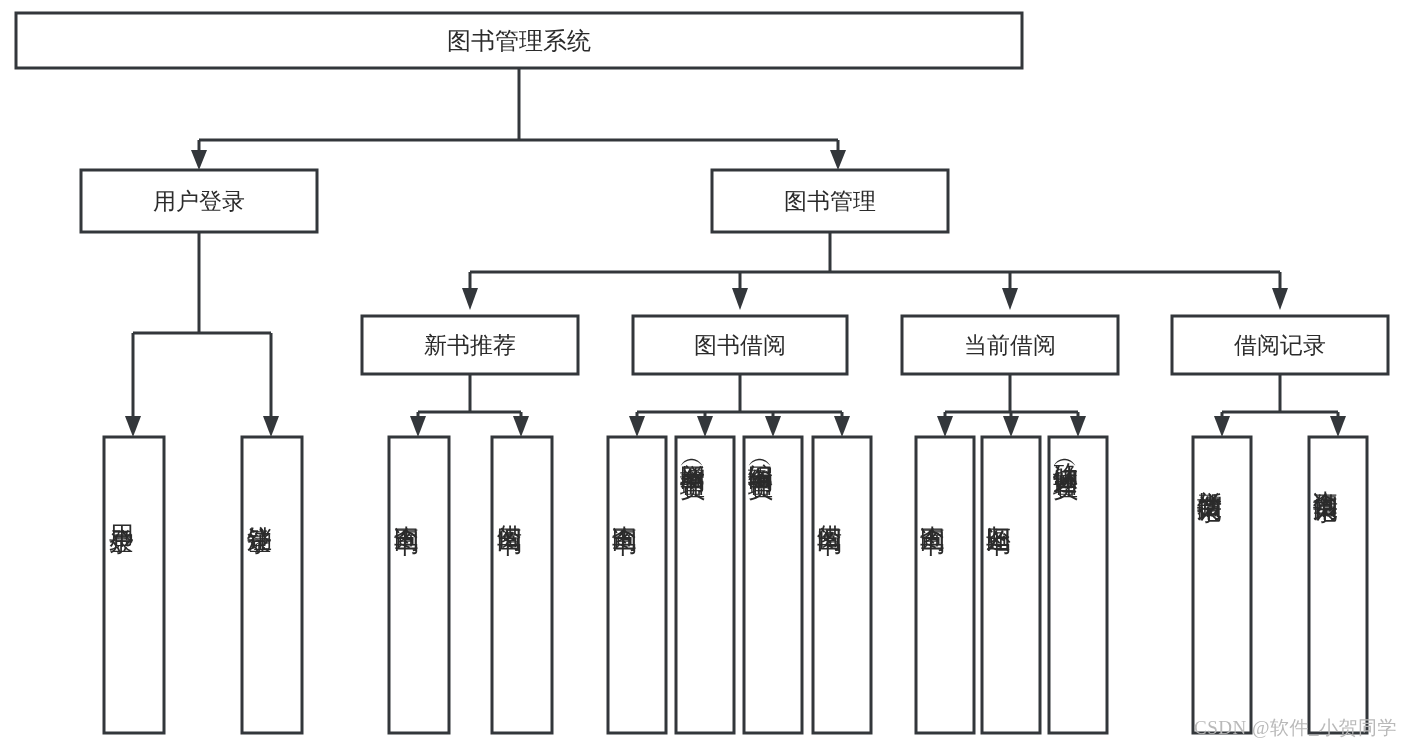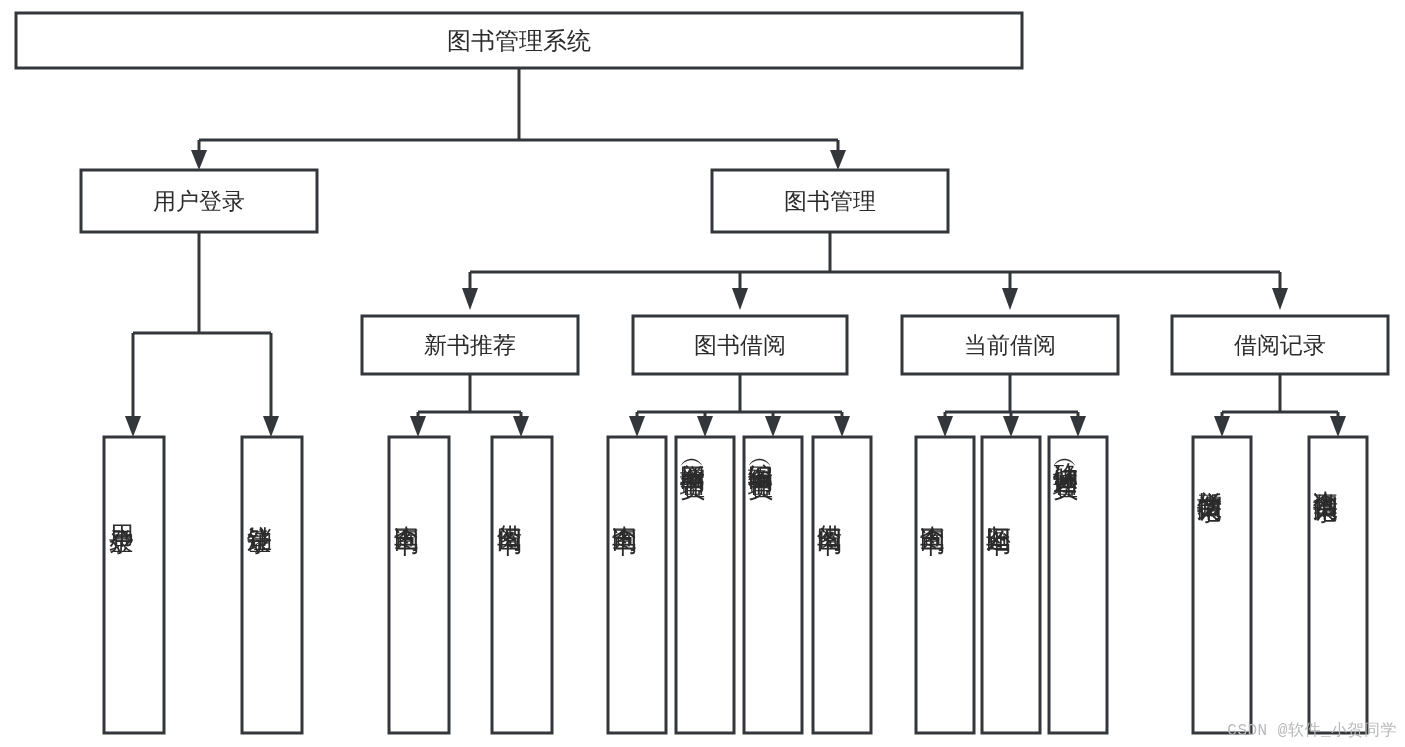--- a/index.html
+++ b/index.html
@@ -64,22 +64,22 @@
     color: #2b2b2b;
     letter-spacing: 2px;
     white-space: nowrap;
     pointer-events: none;
     text-align: start;
   }
   #watermark {
     position: absolute;
     right: 8px;
     bottom: 6px;
-    font-family: Liberation Mono, monospace;
-    font-size: 16px;
+    font-family: Liberation Serif, serif;
+    font-size: 19px;
     color: #b9b9b9;
     letter-spacing: 0.5px;
     white-space: nowrap;
   }
 </style>
 </head>
 <body>
 
 <div id="diagram-root">
 

